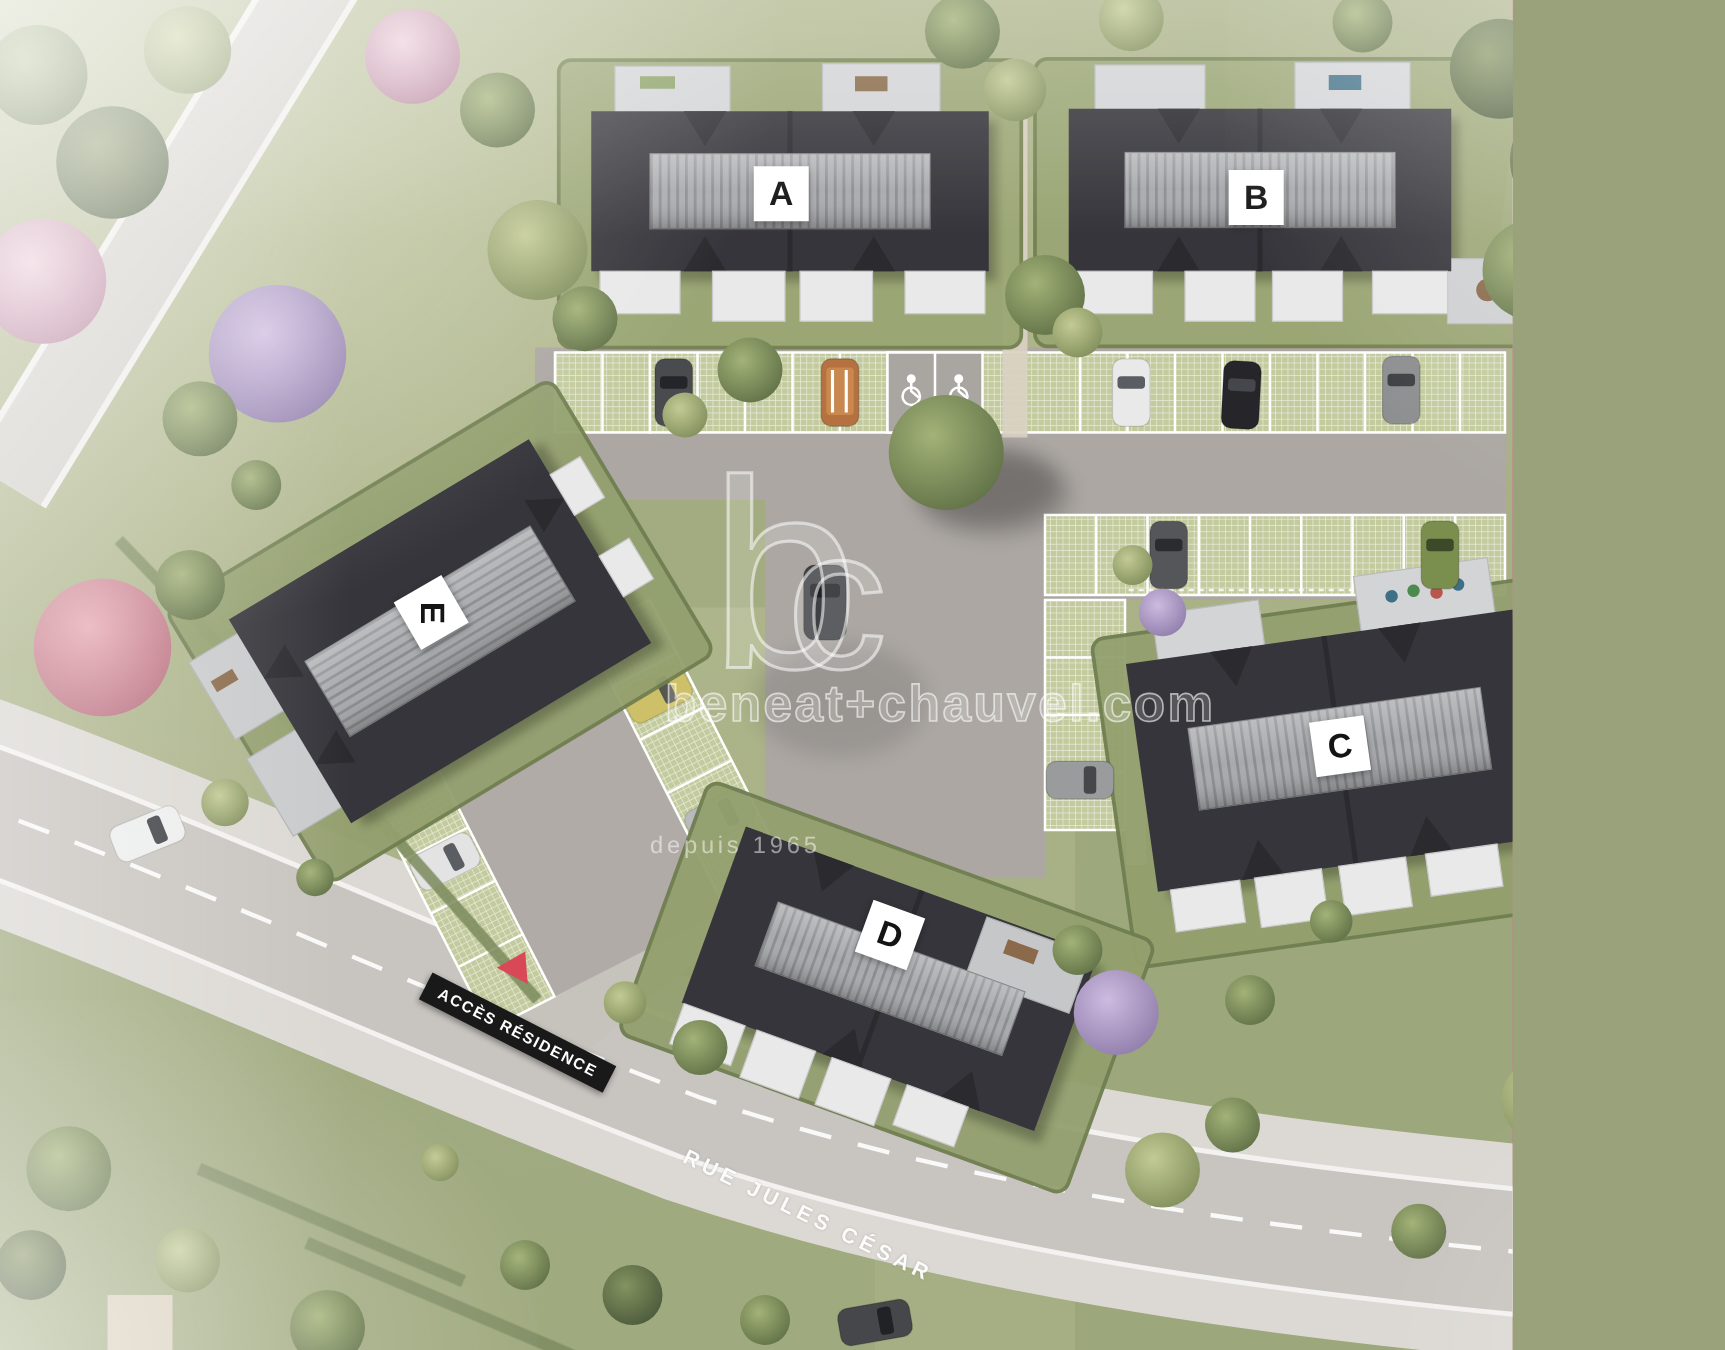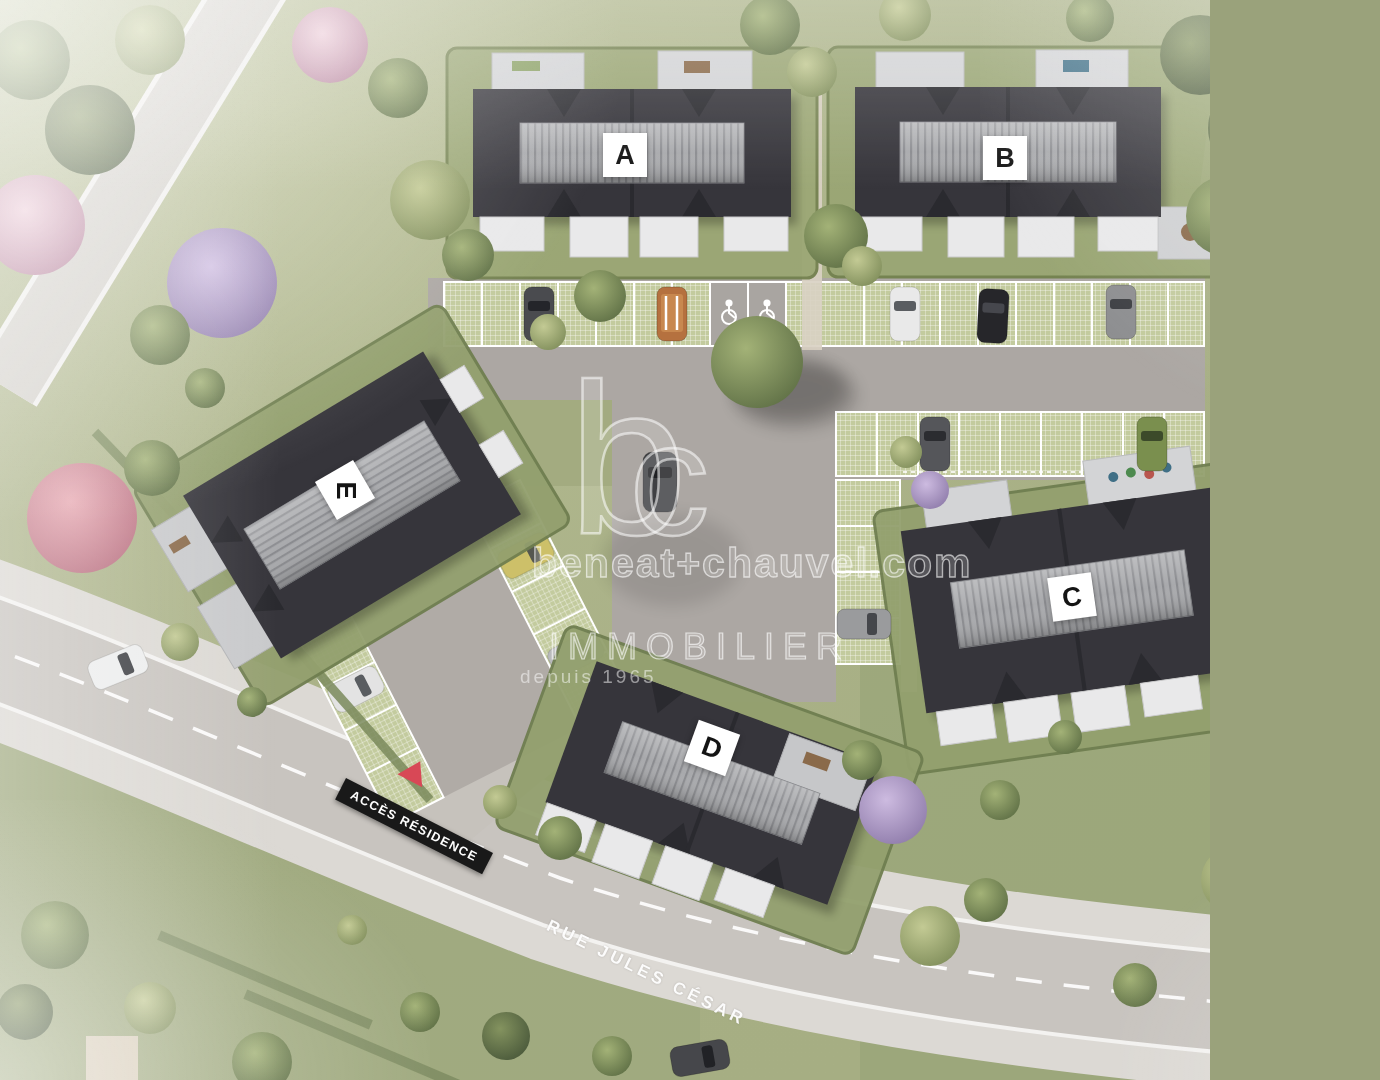--- a/index.html
+++ b/index.html
@@ -463,21 +463,20 @@
   <g stroke="#2e2e2e" fill="none">
     <circle cx="1337" cy="778" r="25" stroke-width="2"></circle>
     <line x1="1337" y1="738" x2="1337" y2="818" stroke-width="1.6"></line>
     <line x1="1297" y1="778" x2="1377" y2="778" stroke-width="1.6"></line>
     <line x1="1337" y1="742" x2="1337" y2="778" stroke-width="5"></line>
   </g>
 </svg>
 
 <div class="wm wm-logo"><span class="wm-b">b</span><span class="wm-c">c</span></div>
 <div class="wm wm-domain">beneat+chauvel.com</div>
-<div class="wm wm-brand">IMMOBILIER</div>
 <div class="wm wm-since">depuis 1965</div>
 
 <div class="lbl" style="left:603px;top:133px;">
       <span>A</span>
     </div>
 <div class="lbl" style="left:983px;top:136px;">
       <span>B</span>
     </div>
 <div class="lbl" style="left:1050px;top:575px;transform:rotate(-8deg);">
       <span>C</span>

